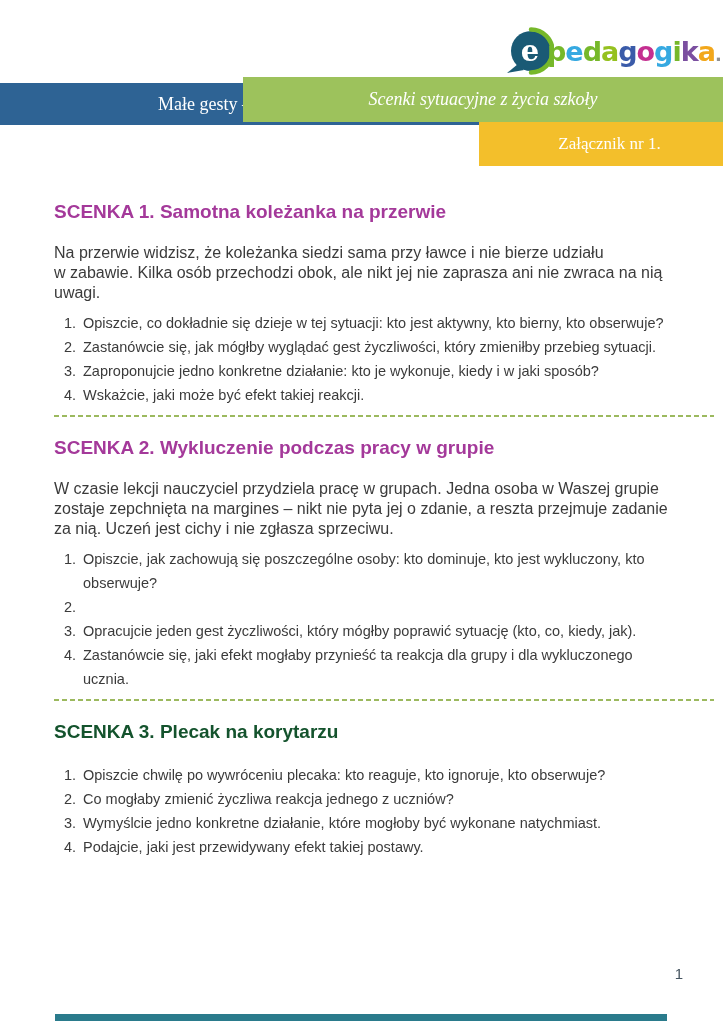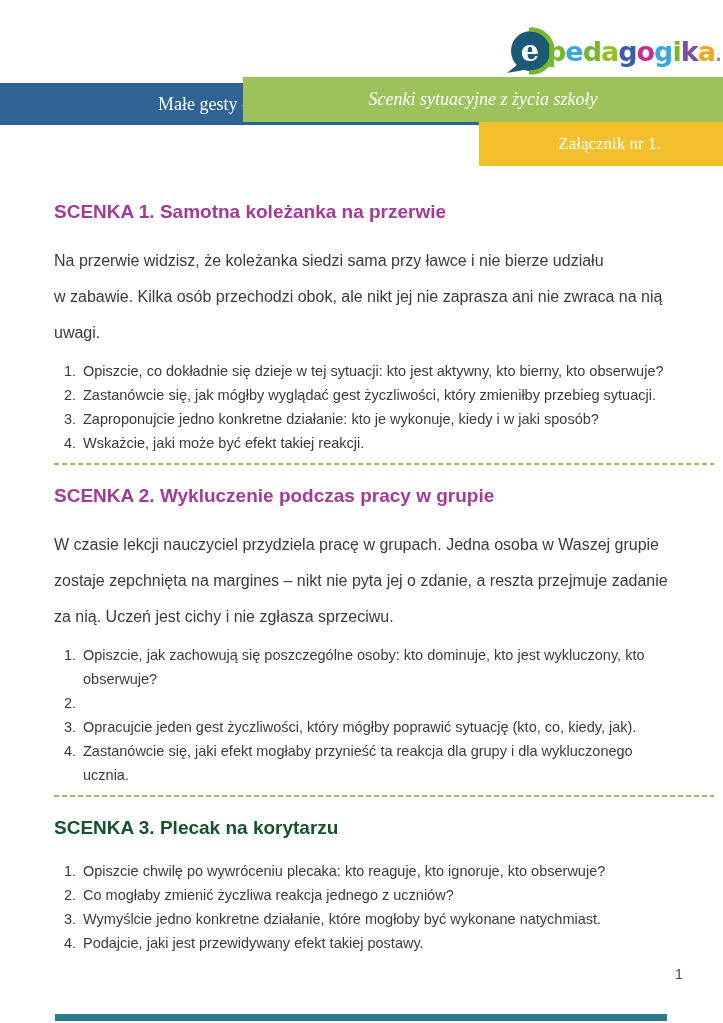--- a/index.html
+++ b/index.html
@@ -18,21 +18,21 @@
   .bar-attachment { left:462px;top:122px; width:261px; height:44px; background:#f3bf2b; font-size:17px; }
   
   .logo { position:absolute; left:504px; top:26px; height:50px; display:flex; align-items:center; background:#fff; }
   .logo svg { display:block; }
   .wordmark { font-family:"DejaVu Sans",sans-serif; font-weight:bold; font-size:27px;
               letter-spacing:-1px; margin-left:-7px; white-space:nowrap; }
   .wordmark .tld { font-size:18px; font-weight:bold; letter-spacing:0; }
   
   .content { position:absolute; left:34px; top:199px; width:660px;margin-left:20px; }
   .scene-heading { font-size:19px; line-height:26px; font-weight:bold; color:#a4399a; margin:0 0 18px 0; }
-  .scene-desc { font-size:16px; line-height:36px; white-space:pre-line; margin:0 0 8px 0; }
+  .scene-desc { font-size:16px; line-height:20px; white-space:pre-line; margin:0 0 8px 0; }
   .tasks { margin:0 0 8px 0; padding-left:10px; font-size:14.5px; line-height:24px; }
   .task { display:flex; }
   .task .num { flex:0 0 19px; }
   .task .txt { white-space:pre-line; }
   .divider { height:2px; margin:0 0 18px 0;
              background:repeating-linear-gradient(90deg,#9cb95e 0 5px,transparent 5px 8px); }
   
   .page-number { position:absolute; top:965px; right:40px; font-size:15px; color:#44535f; }
   .footer-bar { position:absolute; left:55px; top:1014px; width:612px; height:7px; background:#2a7b8c; }
 </style>

